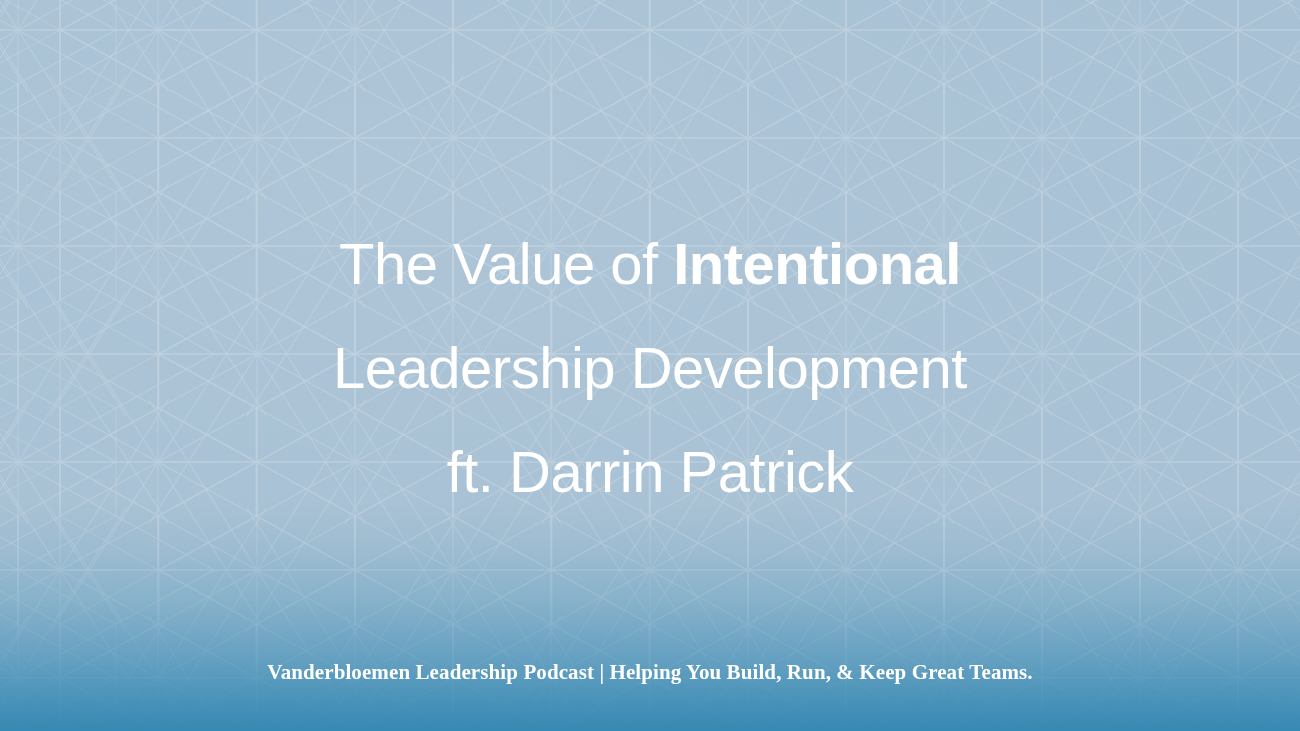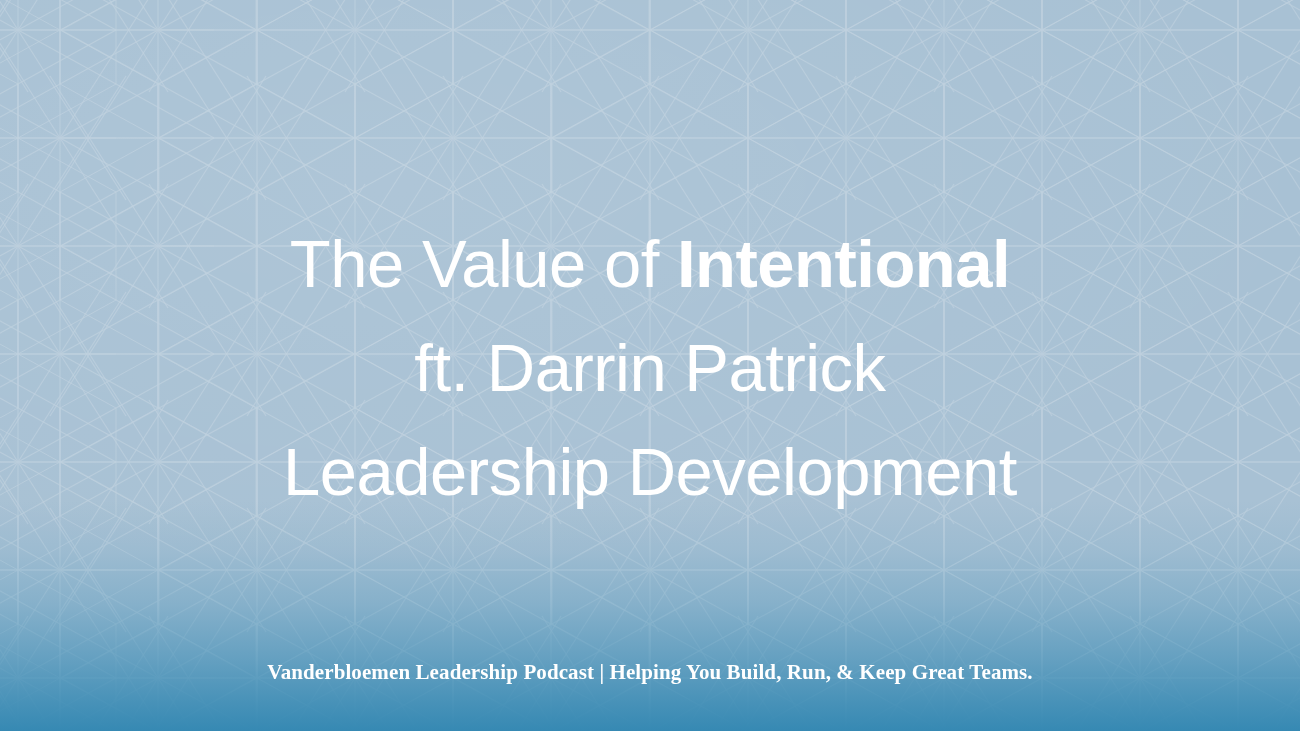--- a/index.html
+++ b/index.html
@@ -70,21 +70,21 @@
   .title-block {
     position: absolute;
     left: 0;
     right: 0;
     top: 212px;
     text-align: center;
     color: #ffffff;
   }
 
   .title-line {
-    font-size: 67px;
+    font-size: 58px;
     line-height: 104px;
     font-weight: 400;
     letter-spacing: -0.5px;
     white-space: nowrap;
   }
 
   .title-line .bold {
     font-weight: 700;
   }
 
@@ -305,20 +305,20 @@
 
   <div class="bg-gradient"></div>
   <div class="bg-sheen"></div>
 
   <div class="content">
 
     <div class="title-block">
       <div class="title-line">
         <span>The Value of </span><span class="bold">Intentional</span>
       </div>
+      <div class="title-line">Leadership Development</div>
       <div class="title-line">ft. Darrin Patrick</div>
-      <div class="title-line">Leadership Development</div>
     </div>
 
     <div class="tagline">Vanderbloemen Leadership Podcast | Helping You Build, Run, &amp; Keep Great Teams.</div>
 
   </div>
 </div>
 
 </body></html>

